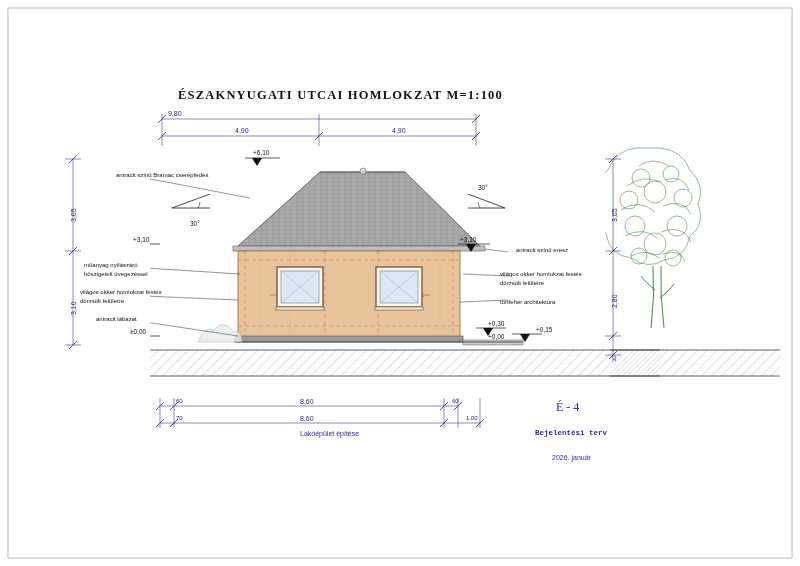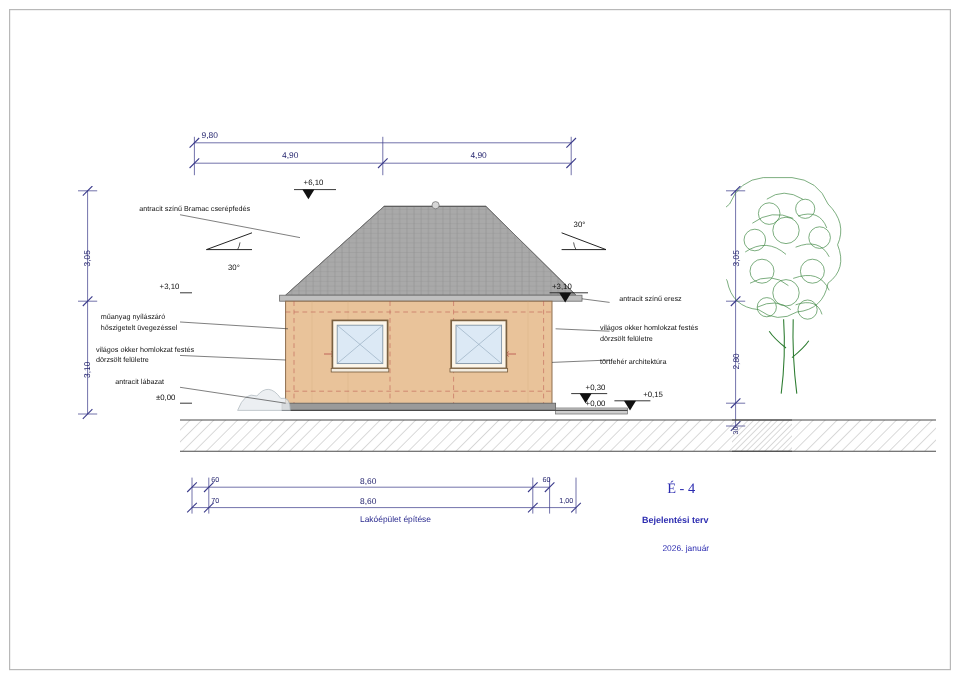--- a/index.html
+++ b/index.html
@@ -5,33 +5,34 @@
   html,body{margin:0;padding:0;background:#ffffff;}
   body{width:800px;height:566px;position:relative;font-family:"Liberation Sans",sans-serif;color:#1a1a1a;overflow:hidden;}
   #sheet{position:absolute;left:0;top:0;width:800px;height:566px;}
   .abs{position:absolute;}
   .txt{position:absolute;white-space:nowrap;font-family:"Liberation Sans",sans-serif;}
   .title{font-family:"Liberation Serif",serif;font-size:12.5px;letter-spacing:1.2px;font-weight:700;color:#111;}
   .dimtxt-b{font-size:7px;color:#24246e;}
   .note{font-size:6px;color:#111;}
   .note-blue{font-size:7px;color:#2b2b8f;}
   .lvl{font-size:6.5px;color:#111;}
-  .bluelabel{font-size:7.5px;color:#2b2bb0;font-weight:700;}
+  .bluelabel{font-size:7.5px;color:#2b2bb0;font-weight:700;font-family:Liberation Mono, monospace;}
   .rot{transform-origin:0 0;}
   svg{display:block;}
 </style>
 </head>
 <body>
 
 <div id="sheet">
 
   <svg class="abs" style="left:0;top:0" width="800" height="566">
     <rect x="8" y="8" width="784" height="550" fill="none" stroke="#b8b8b8" stroke-width="1"></rect>
   </svg>
 
+  <div class="txt title" style="left:178px;top:88px;">ÉSZAKNYUGATI  UTCAI  HOMLOKZAT   M=1:100</div>
 
   <svg class="abs" style="left:140px;top:110px;" width="360" height="40">
 
     <line x1="22" y1="4" x2="22" y2="36" stroke="#3a3a8a" stroke-width="0.6"></line>
     <line x1="179" y1="4" x2="179" y2="36" stroke="#3a3a8a" stroke-width="0.6"></line>
     <line x1="336" y1="4" x2="336" y2="36" stroke="#3a3a8a" stroke-width="0.6"></line>
 
     <line x1="22" y1="9" x2="336" y2="9" stroke="#3a3a8a" stroke-width="0.6"></line>
 
     <line x1="22" y1="26" x2="336" y2="26" stroke="#3a3a8a" stroke-width="0.6"></line>

